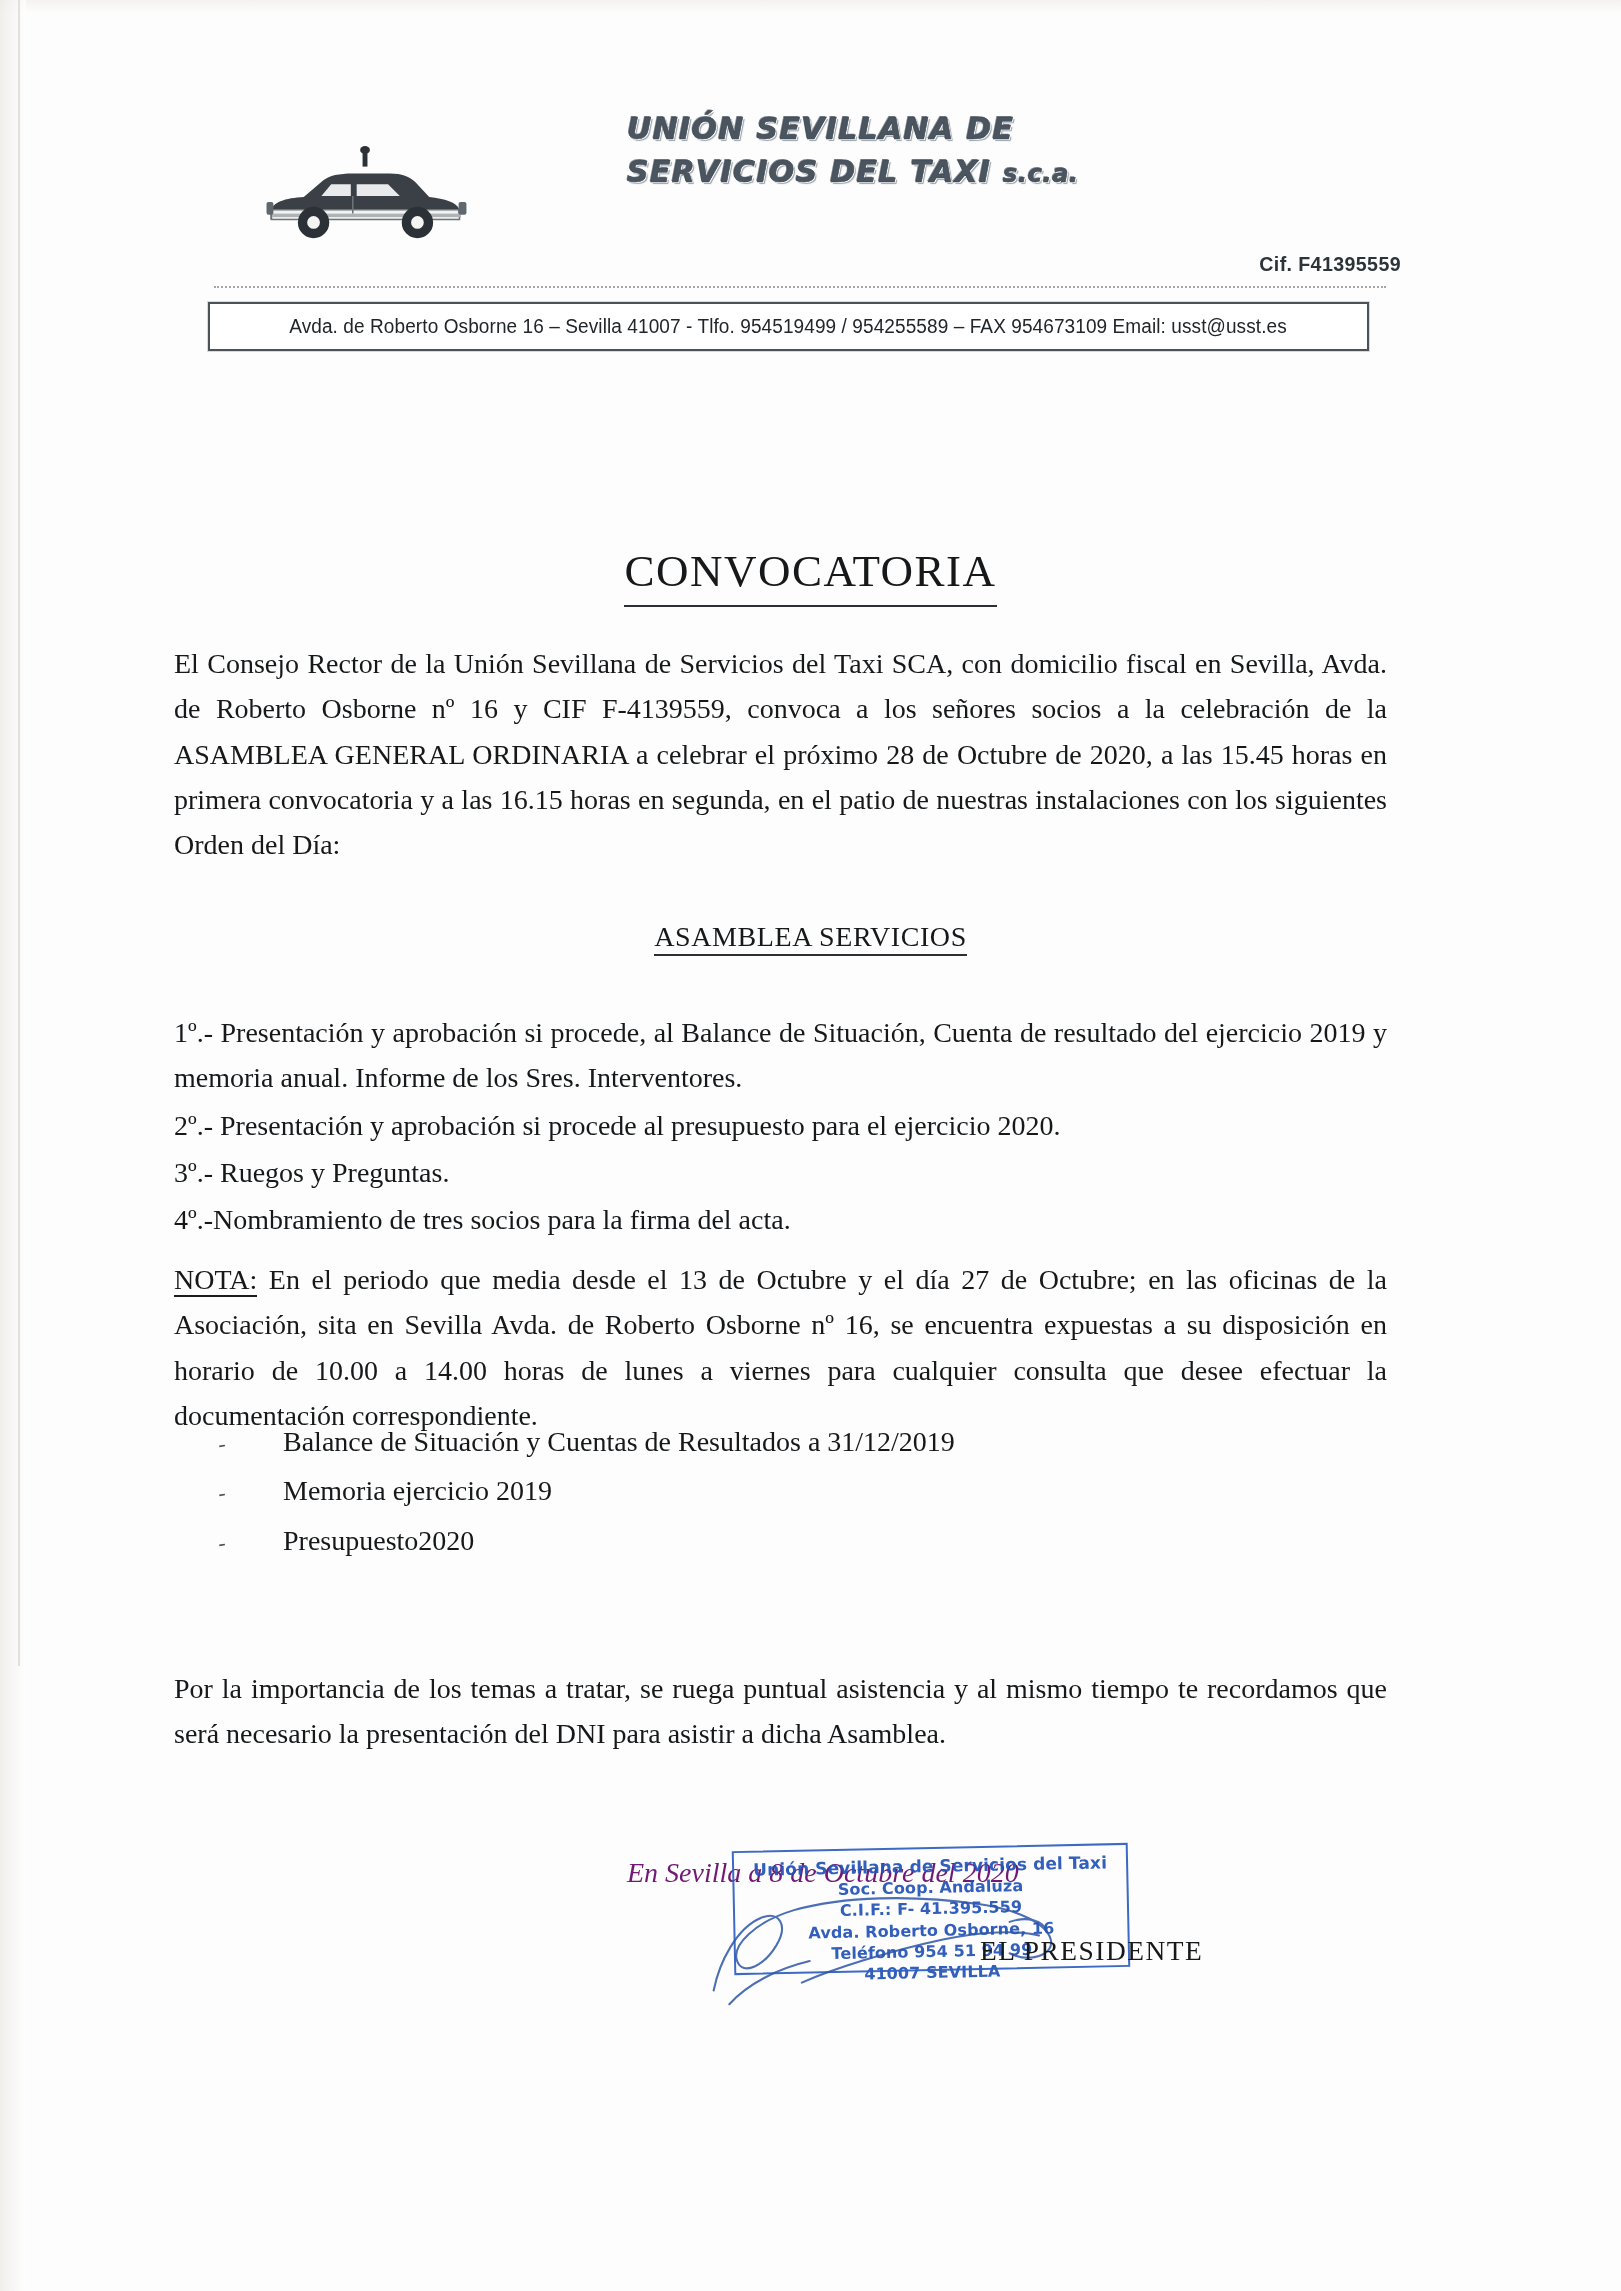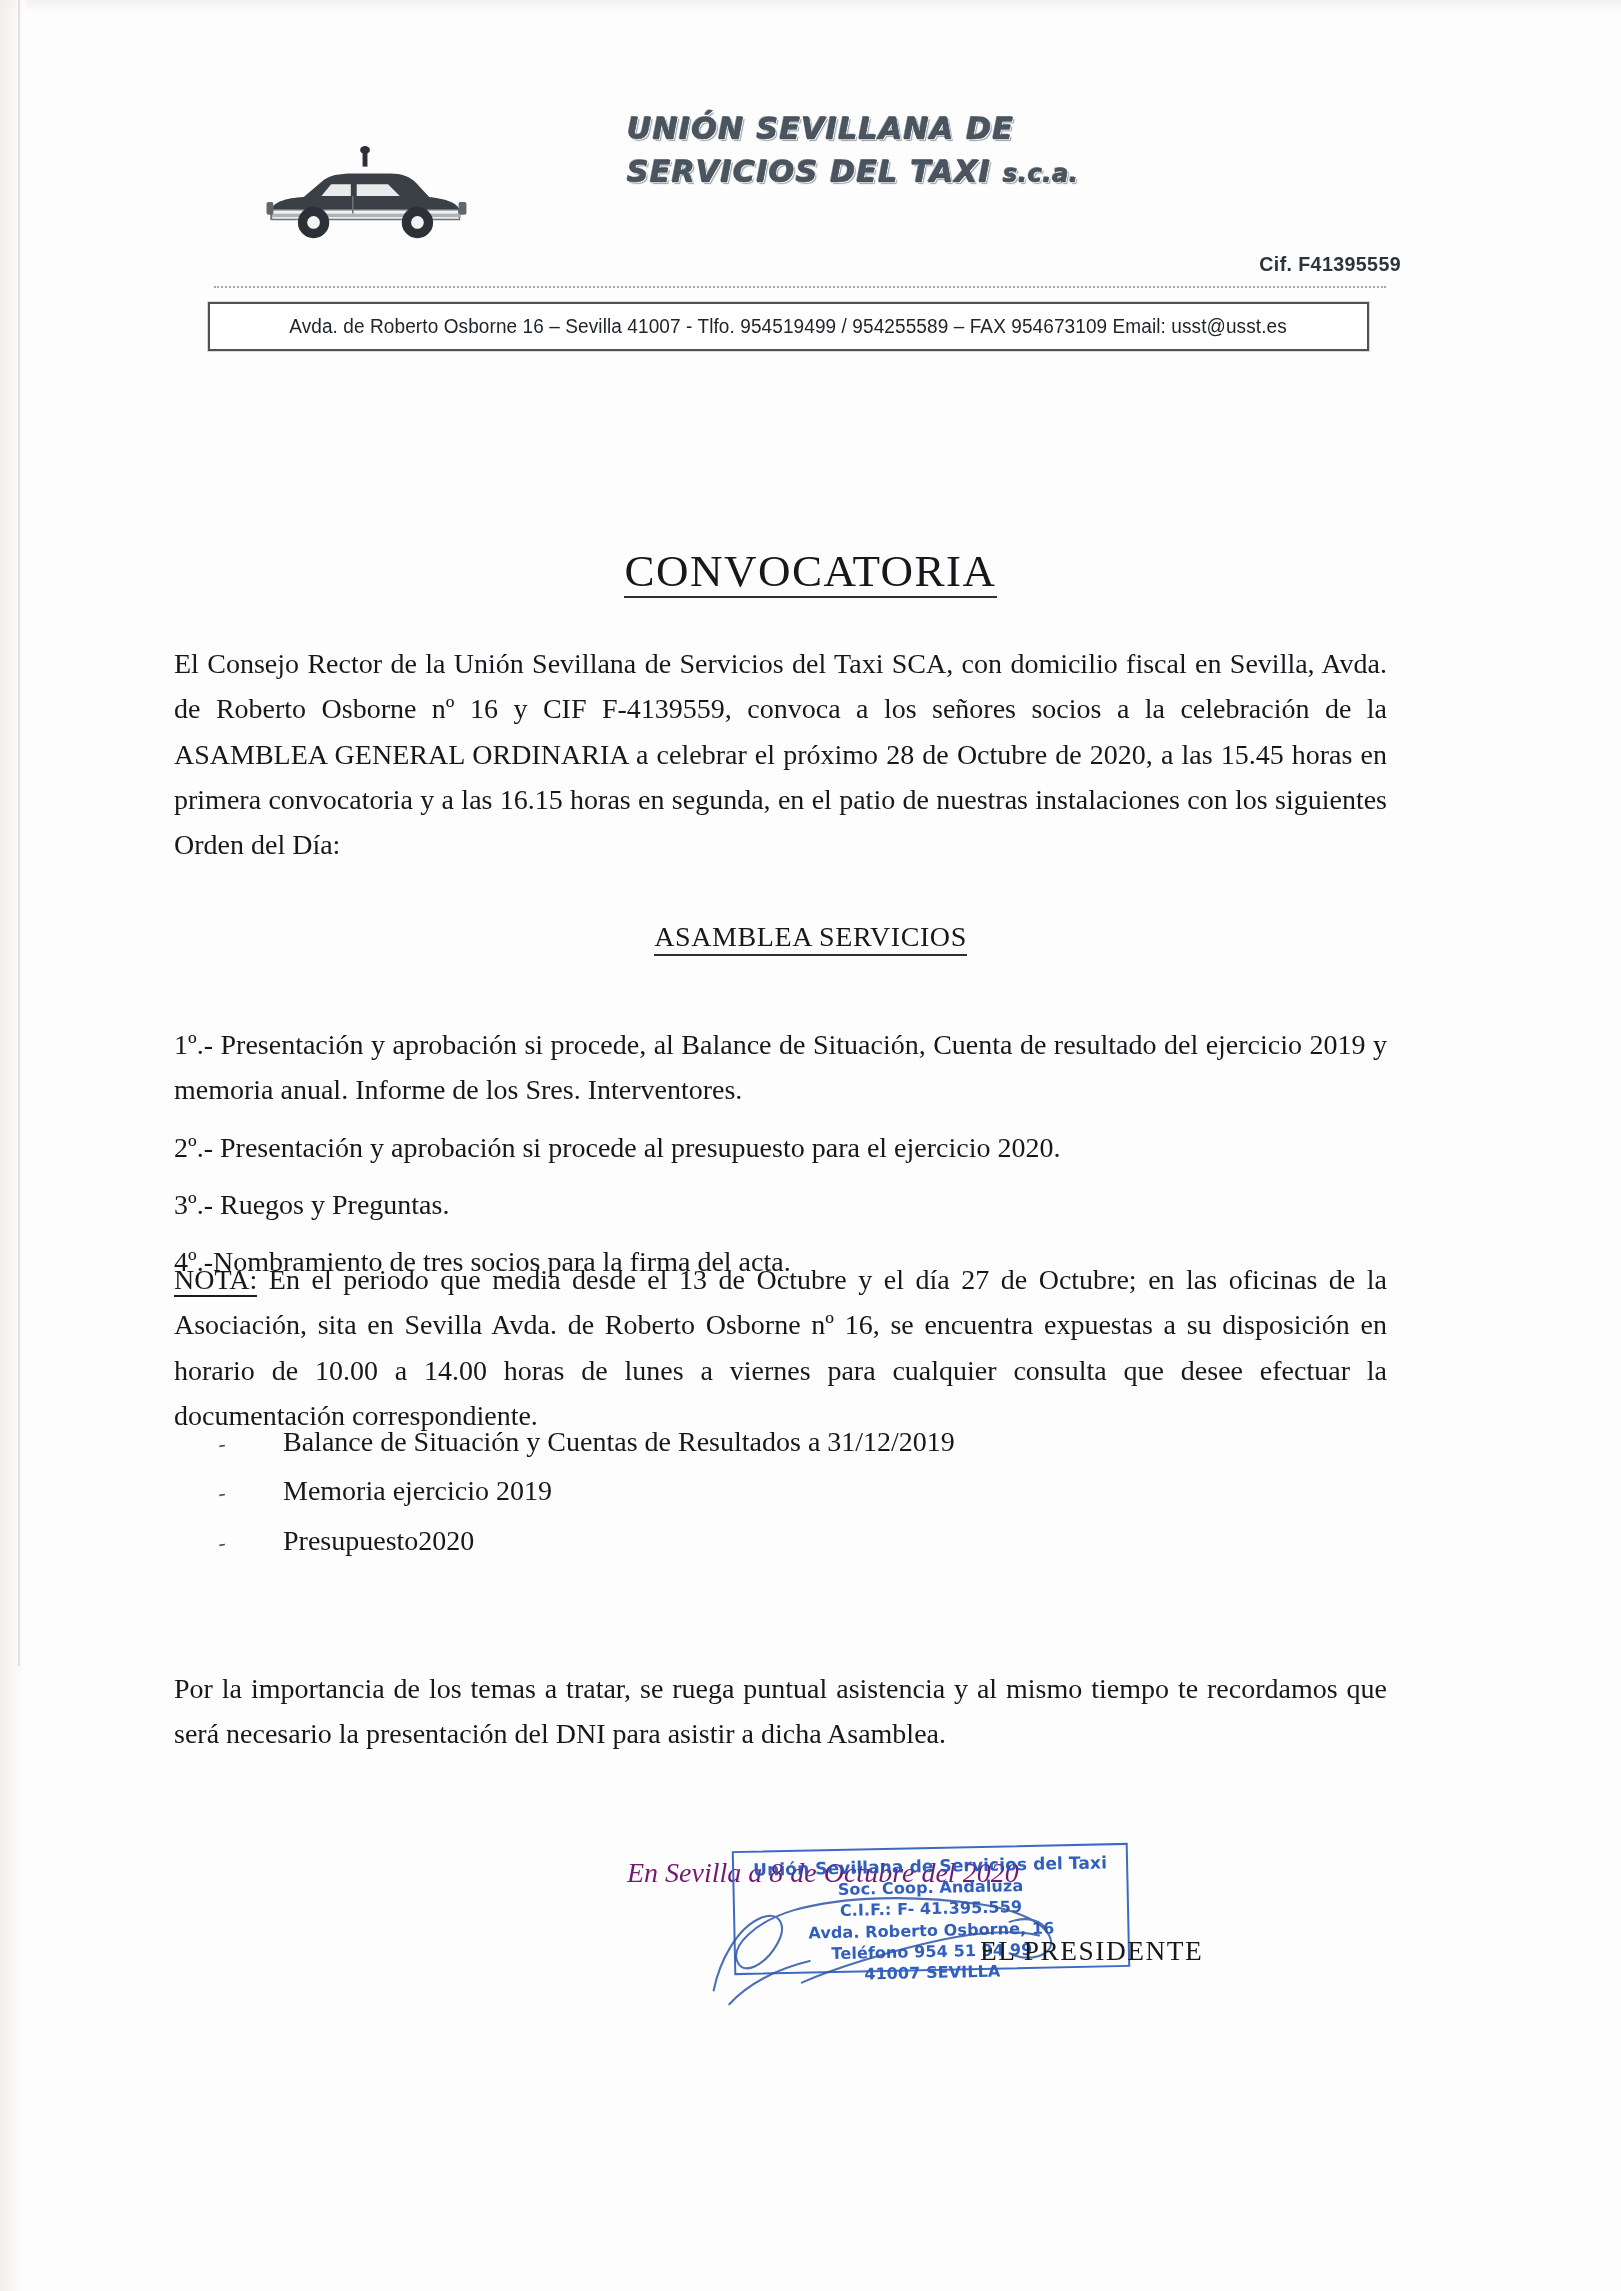--- a/index.html
+++ b/index.html
@@ -120,21 +120,21 @@
     position: absolute;
     left: 0; top: 545px;
     width: 1621px;
     text-align: center;
     font-size: 45px;
     letter-spacing: 1.5px;
     color: #16181a;
   }
   .doc-title span {
     border-bottom: 2.9px solid #2c2f33;
-    padding-bottom: 0;
+    padding-bottom: 9px;
   }
 
   .body-block {
     position: absolute;
     left: 174px;
     width: 1213px;
     font-size: 28px;
     line-height: 1.62;
     color: #16181a;
   }
@@ -153,21 +153,21 @@
     letter-spacing: 0.6px;
     color: #16181a;
   }
   .section-head span {
     border-bottom: 2px solid #2c2f33;
     padding-bottom: 2px;
   }
 
   #agenda-list { top: 1010px; }
   #agenda-list .agenda-item {
-    margin: 12px 0 2px 0;
+    margin: 0 0 2px 0;
   }
   #agenda-list .agenda-item.wrap {
     text-align: justify;
     text-align-last: left;
   }
 
   #nota-para { top: 1257px; }
   #nota-para .nota-label {
     border-bottom: 2.5px solid #1a1c1e;
     font-weight: normal;

